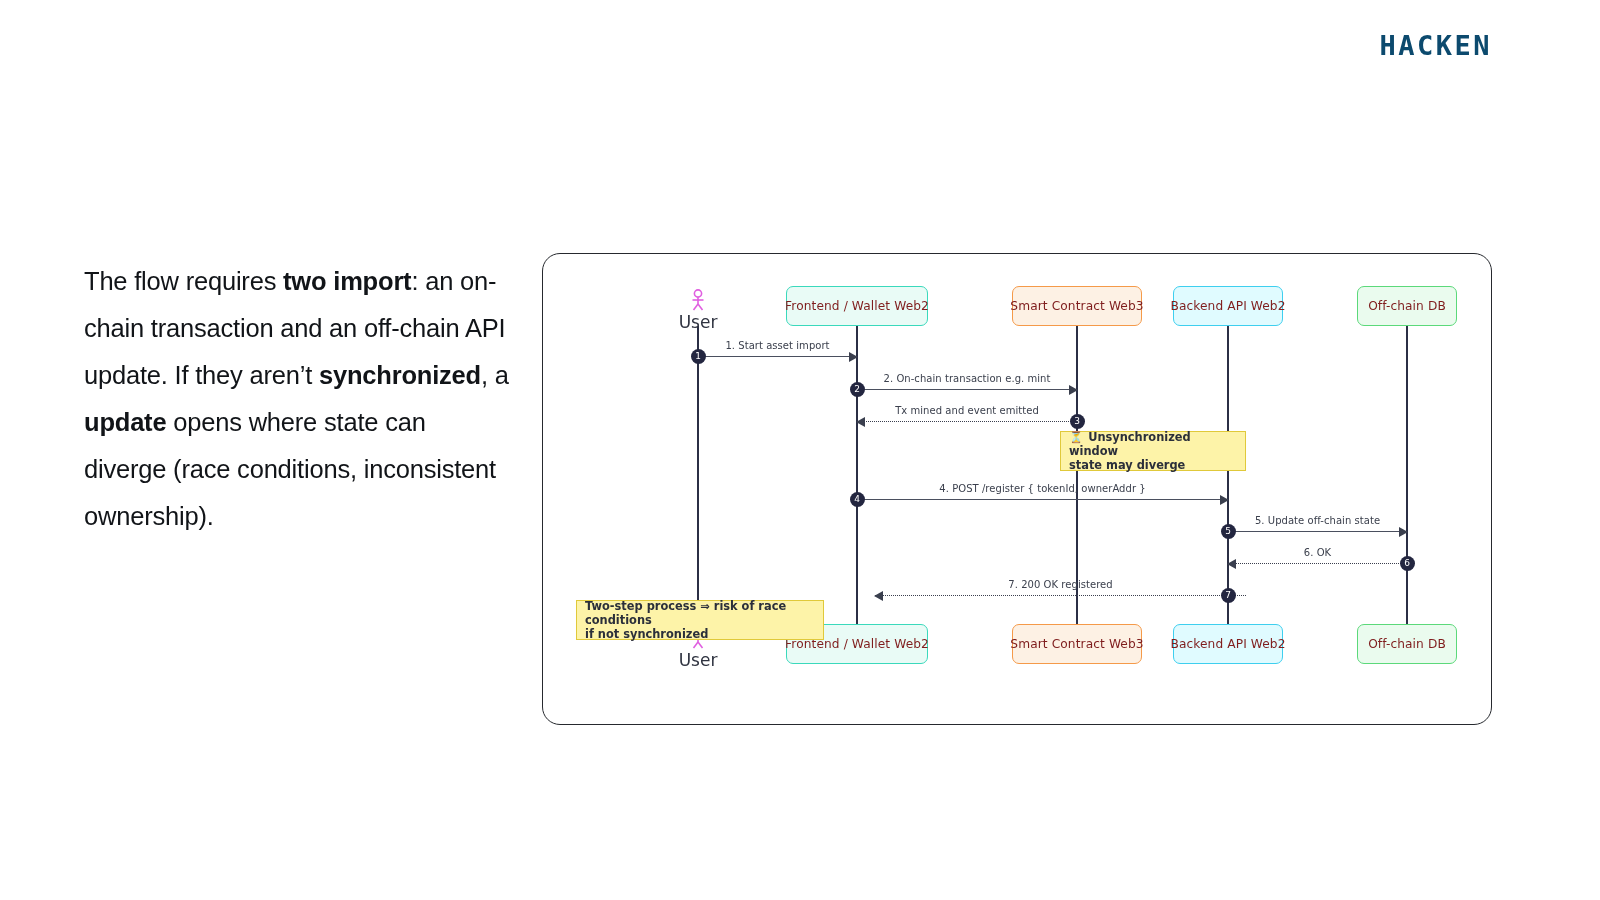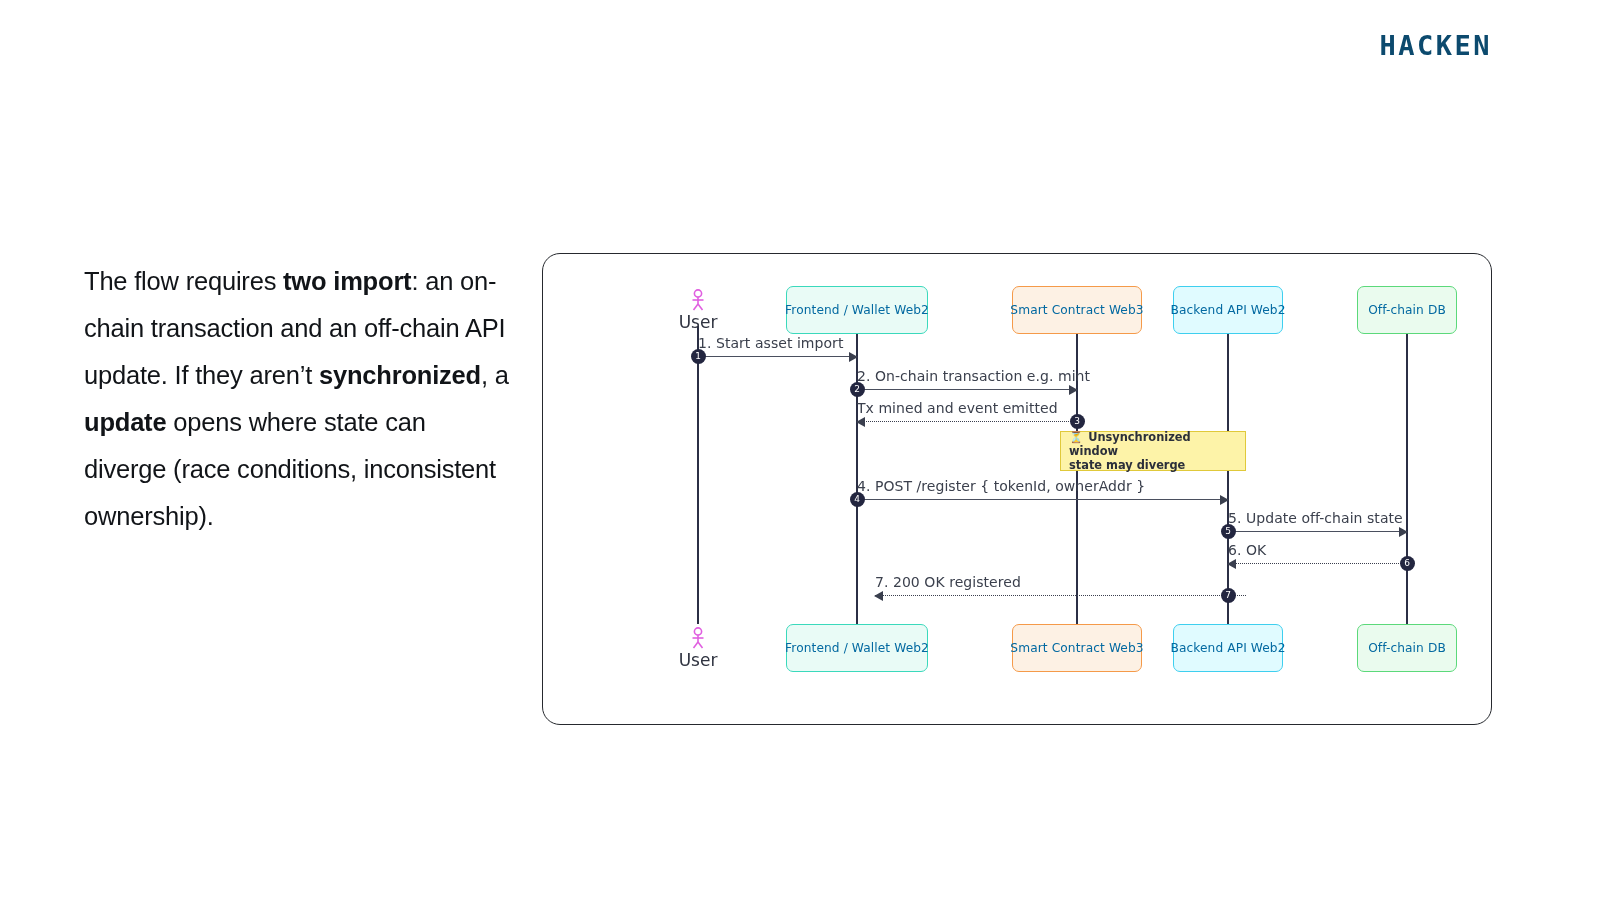--- a/index.html
+++ b/index.html
@@ -46,26 +46,26 @@
 
   
   .lifeline {
     position:absolute; width:1.6px;
     background:#2b2f45;
   }
 
   
   .pbox {
     position:absolute;
-    height:48px;
+    height:40px;
     border-radius:7px;
     border:1.6px solid #999;
     display:flex; align-items:center; justify-content:center;
     font-size:12.2px;
-    color:#0369a1;
+    color:#7f1d1d;
     font-family:"DejaVu Sans", sans-serif;
     white-space:nowrap;
     letter-spacing:0.1px;
   }
 
   
   .actor { position:absolute; width:48px; text-align:center; }
   .actor svg { display:block; margin:0 auto; }
   .actor .alabel {
     font-size:17px; color:#2f3340;
@@ -85,22 +85,22 @@
   .msg .head {
     position:absolute; top:-4.5px; width:0; height:0;
     border-top:5px solid transparent;
     border-bottom:5px solid transparent;
   }
   .msg.right .head { right:-1px; border-left:9px solid #3a3f4e; }
   .msg.left  .head { left:-1px;  border-right:9px solid #3a3f4e; }
 
   .msg .label {
     position:absolute; bottom:7px;
-    width:100%; 
-    font-size:14px;
+    width:100%; text-align:center;
+    font-size:10px;
     color:#3b404d;
     font-family:"DejaVu Sans", sans-serif;
     white-space:nowrap;
     letter-spacing:0.05px;
   }
 
   
   .seqnum {
     position:absolute;
     width:15px; height:15px;
@@ -231,14 +231,17 @@
       <div class="seqnum" style="left: 856.5px; top: 302px; background: rgb(35, 38, 64);">6</div>
       <div class="msg dotted left" style="left: 332px; width: 371px; top: 341px; z-index: 4;">
         <div class="line"></div>
         <div class="head"></div>
         <div class="label">7. 200 OK registered</div>
       </div>
       <div class="seqnum" style="left: 677.5px; top: 334px; background: rgb(35, 38, 64);">7</div>
       <div class="note" style="left: 517px; top: 177px; width: 186px; height: 40px; background: rgb(253, 243, 168); border-color: rgb(224, 201, 58);">
         <div><span class="hg">⏳</span><span>Unsynchronized window</span><br><span>state may diverge</span></div>
       </div>
+      <div class="note" style="left: 33px; top: 346px; width: 248px; height: 40px; background: rgb(253, 243, 168); border-color: rgb(224, 201, 58);">
+        <div><span>Two-step process ⇒ risk of race conditions</span><br><span>if not synchronized</span></div>
+      </div>
     </div>
 </div>
 
 </body></html>

